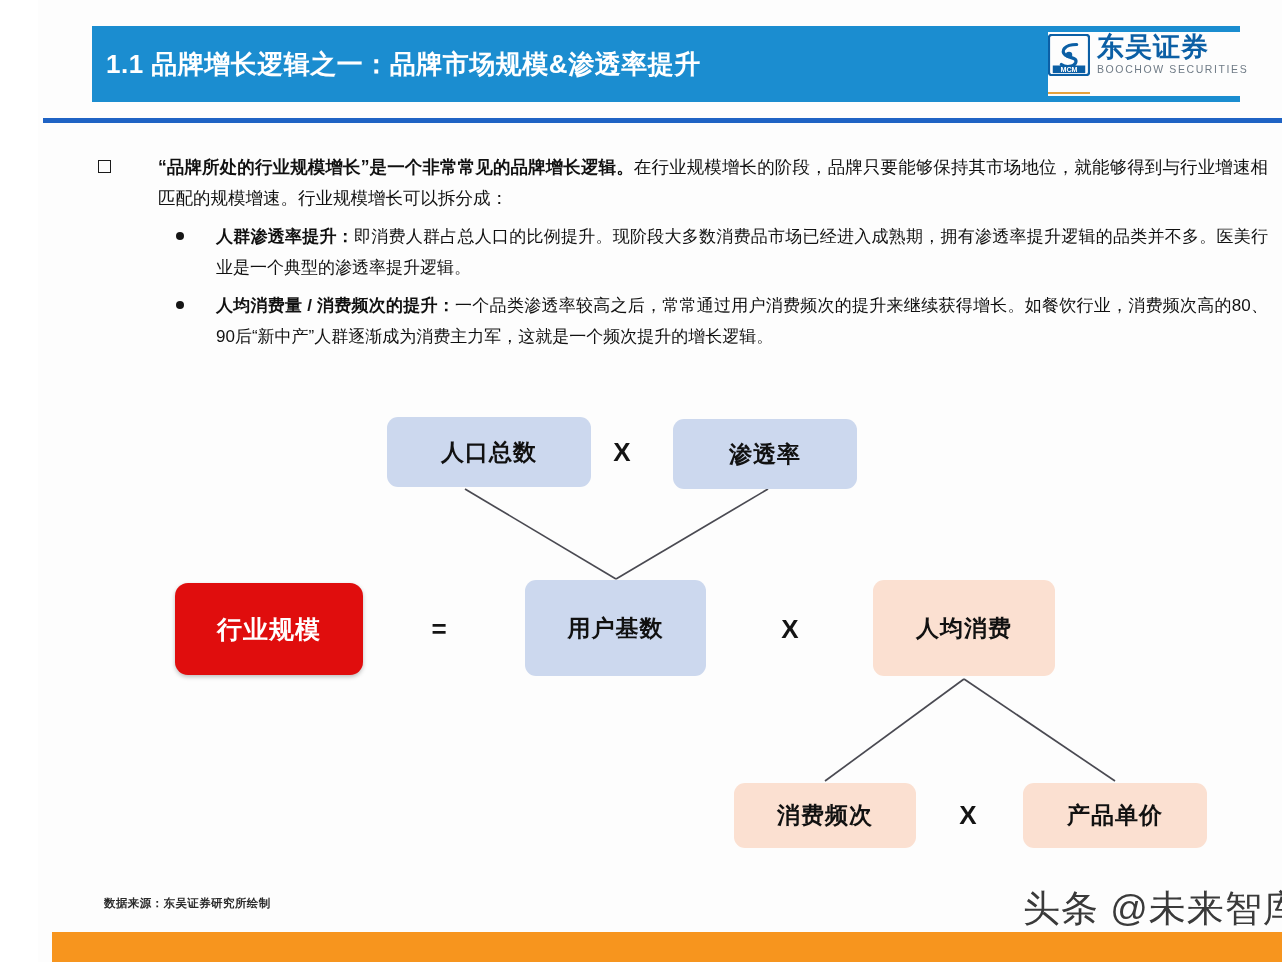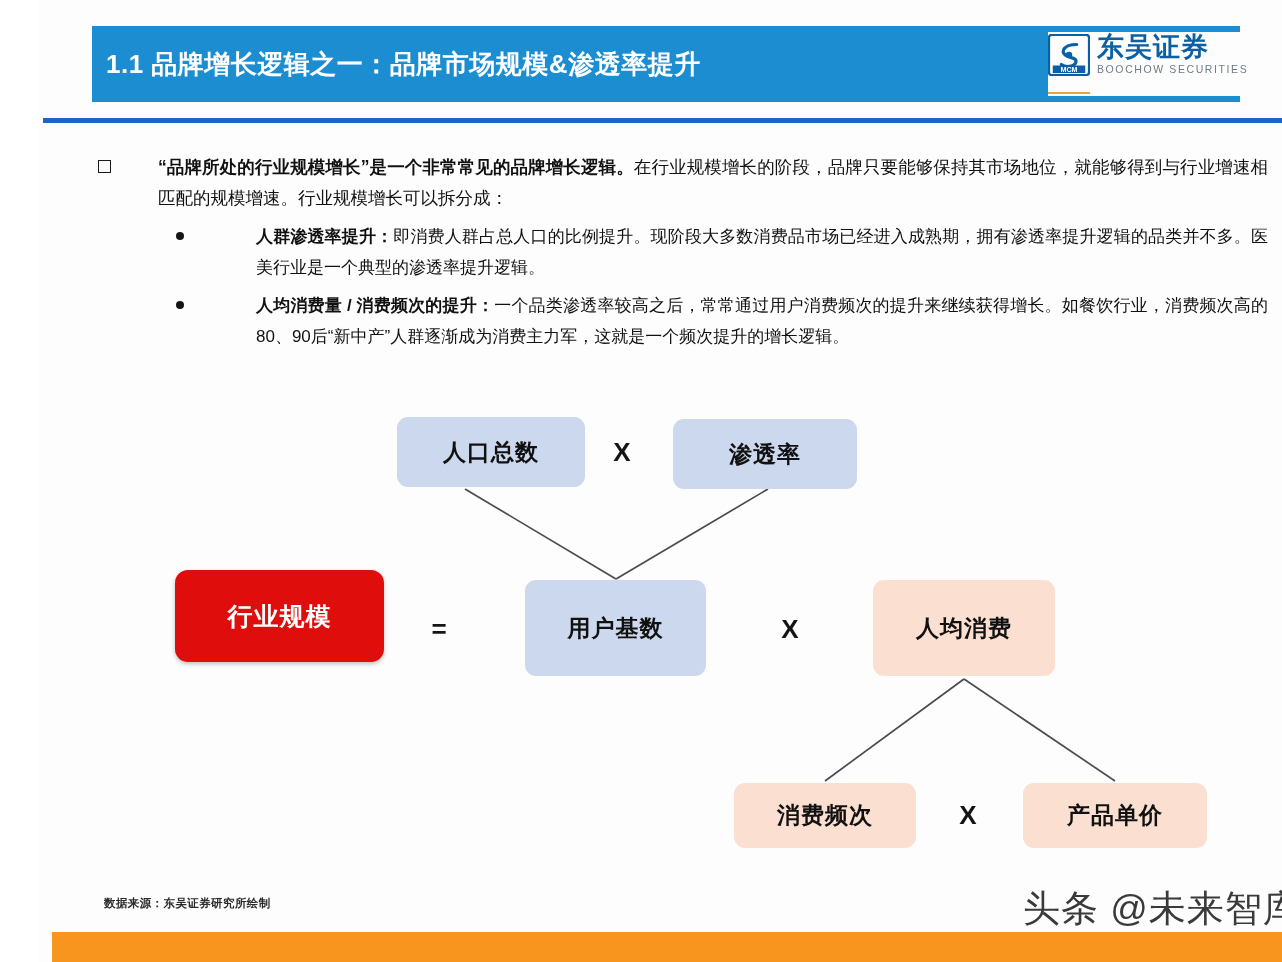--- a/index.html
+++ b/index.html
@@ -120,21 +120,20 @@
   .lvl1-text b { font-weight: bold; }
 
   .lvl2 {
     position: relative;
     display: flex;
     align-items: flex-start;
     font-size: 17px;
     line-height: 31px;
     margin-top: 7px;
     padding-left: 78px;
-    gap: 40px;
   }
   .dot-marker {
     flex: none;
     width: 8px;
     height: 8px;
     border-radius: 50%;
     background: #151515;
     margin-top: 11px;
     margin-right: 32px;
   }
@@ -180,25 +179,25 @@
     position: absolute;
     font-size: 26px;
     font-weight: bold;
     color: #141414;
     display: flex;
     align-items: center;
     justify-content: center;
   }
 
   
-  #node-population  { left: 359px; top: 27px;  width: 188px; height: 70px; }
+  #node-population  { left: 349px; top: 27px;  width: 204px; height: 70px; }
   #op-mult-top      { left: 560px; top: 27px;  width: 48px;  height: 70px; }
   #node-penetration { left: 635px; top: 29px;  width: 184px; height: 70px; }
 
-  #node-industry    { left: 137px; top: 180px; width: 209px; height: 92px; }
+  #node-industry    { left: 137px; top: 193px; width: 188px; height: 92px; }
   #op-equals        { left: 372px; top: 193px; width: 58px;  height: 92px; }
   #node-userbase    { left: 487px; top: 190px; width: 181px; height: 96px; }
   #op-mult-mid      { left: 724px; top: 193px; width: 56px;  height: 92px; }
   #node-avgspend    { left: 835px; top: 190px; width: 182px; height: 96px; }
 
   #node-frequency   { left: 696px; top: 393px; width: 182px; height: 65px; }
   #op-mult-bot      { left: 905px; top: 393px; width: 50px;  height: 65px; }
   #node-unitprice   { left: 985px; top: 393px; width: 184px; height: 65px; }
 
   

